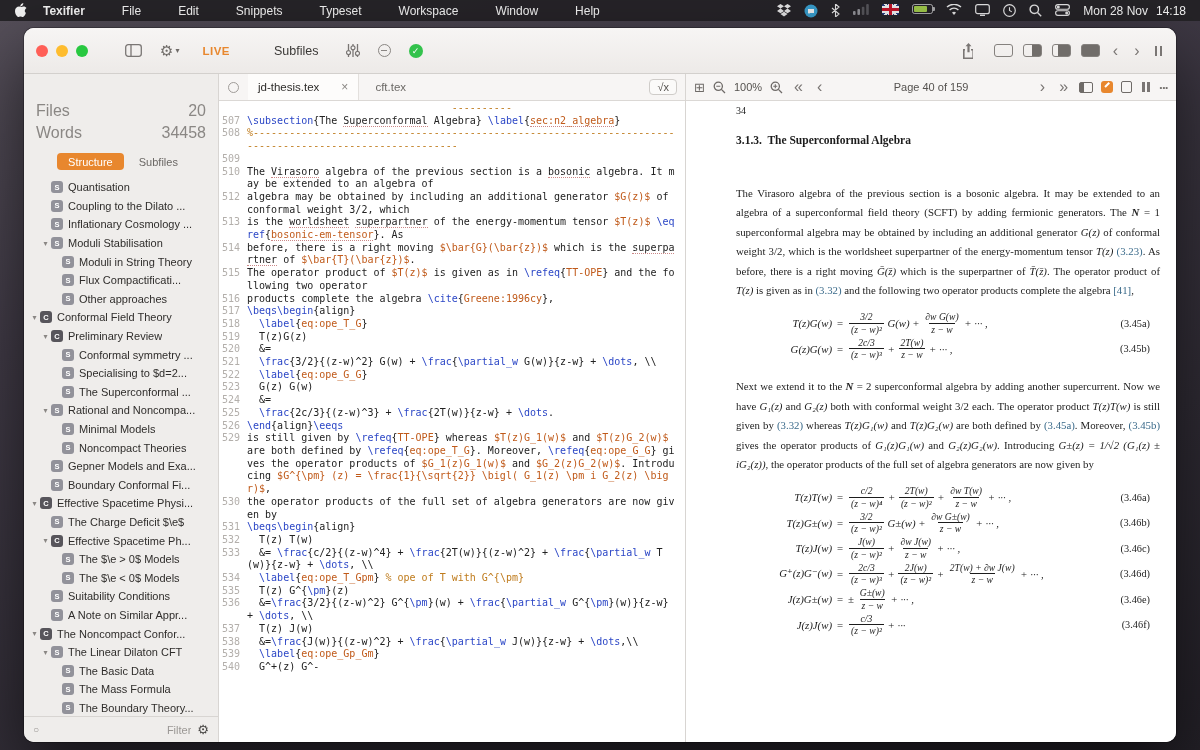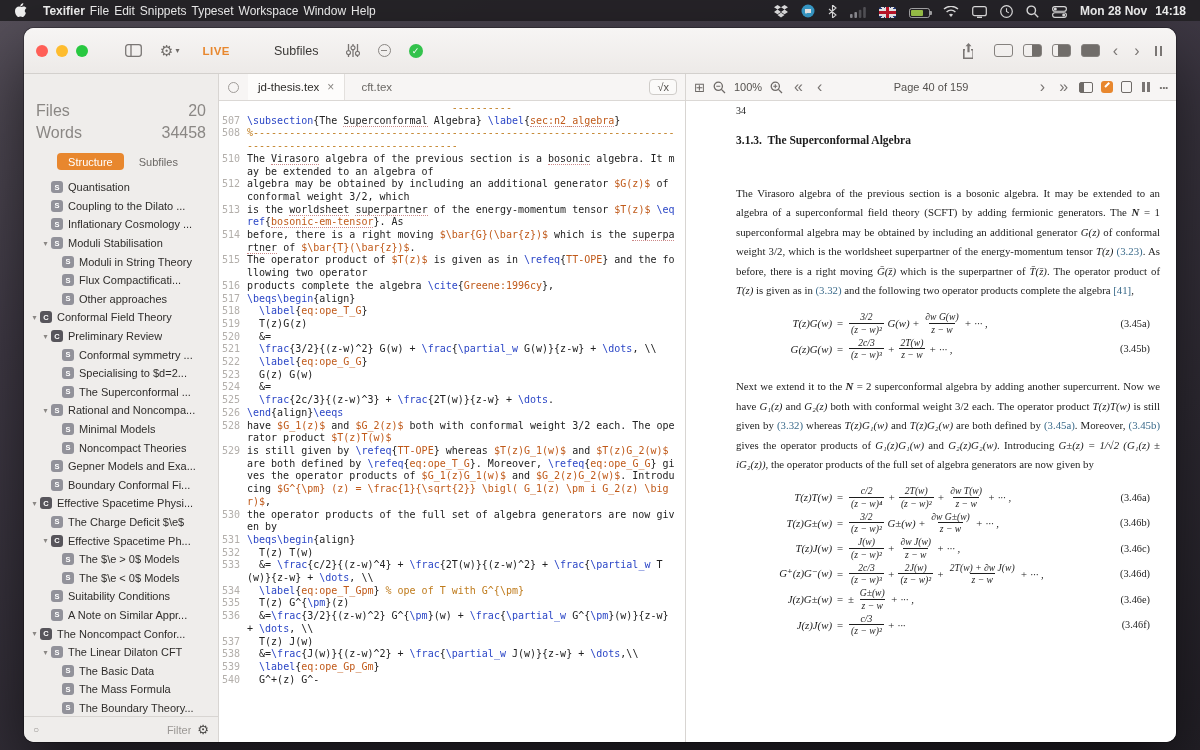--- a/index.html
+++ b/index.html
@@ -3,24 +3,24 @@
 <meta charset="utf-8">
 <style>
   * { margin:0; padding:0; box-sizing:border-box; }
   html,body { width:1200px; height:750px; overflow:hidden; font-family:"Liberation Sans","DejaVu Sans",sans-serif; }
   body { background:linear-gradient(160deg,#56505a 0%,#413b47 30%,#2f2b34 70%,#232027 100%); position:relative; }
 
   
   .menubar { position:absolute; top:0; left:0; right:0; height:21px; background:rgba(36,34,39,.96);
     display:flex; align-items:center; padding:0 14px; color:#f3f3f3; font-size:12px; }
   .menubar .apple { margin-right:16px; display:flex; align-items:center; }
-  .menu-items { display:flex; gap:5px; }
+  .menu-items { display:flex; gap:37px; }
   .menu-item { cursor:default; }
   .menu-item.app-name { font-weight:bold; }
-  .menu-status { margin-left:auto; display:flex; align-items:flex-end; gap:13px;font-weight:bold; }
+  .menu-status { margin-left:auto; display:flex; align-items:flex-start; gap:13px; }
   .st-ic { display:flex; align-items:center; opacity:.92; }
   .flag { width:17px; height:11px; border-radius:2px; background-color:#26408c;
     background-image:
       linear-gradient(to right, transparent 43%, #cf142b 43%, #cf142b 57%, transparent 57%),
       linear-gradient(to bottom, transparent 32%, #cf142b 32%, #cf142b 68%, transparent 68%),
       linear-gradient(to right, transparent 36%, #fff 36%, #fff 64%, transparent 64%),
       linear-gradient(to bottom, transparent 22%, #fff 22%, #fff 78%, transparent 78%),
       linear-gradient(45deg, transparent 45%, #fff 45%, #fff 55%, transparent 55%),
       linear-gradient(135deg, transparent 45%, #fff 45%, #fff 55%, transparent 55%); }
   .battery { width:21px; height:10px; border:1px solid rgba(255,255,255,.65); border-radius:2.5px; position:relative; padding:1px; }
@@ -73,21 +73,21 @@
   .filter-circle { color:#9a9794; font-size:10px; }
   .filterbar input { flex:1; border:none; background:transparent; outline:none; font-size:11px; color:#444;text-align:right; }
   .filterbar input::placeholder { color:#9a9794; }
   .filter-gear { color:#4a4846; font-size:13px; }
 
   
   .editor-col { width:467px; flex-shrink:0; border-left:1px solid #d8d5d2; display:flex; flex-direction:column; background:#fff; }
   .tabbar { height:27px; flex-shrink:0; background:#f7f5f4; border-bottom:1px solid #dbd8d5;
     display:flex; align-items:center; font-size:11.5px; color:#55524f; }
   .ring { width:11px; height:11px; border:1.5px solid #a09c99; border-radius:50%; margin:0 9px; }
-  .ed-tab { display:flex; align-items:center; gap:8px; padding:0 10px; height:100%; border-right:1px solid #e3e0dd;justify-content:flex-end; }
+  .ed-tab { display:flex; align-items:center; gap:22px; padding:0 10px; height:100%; border-right:1px solid #e3e0dd;justify-content:flex-end; }
   .ed-tab.active { background:#fdfcfb; color:#2e2c2a; }
   .ed-tab .x { color:#8a8784; font-size:12px; }
   .ed-tab.second { color:#6b6865; border-right:none; padding:0 16px; }
   .math-btn { margin-left:auto; margin-right:8px; border:1px solid #cfccc9; border-radius:4px;
     padding:1px 7px; font-size:11px; color:#55524f; background:#fbfaf9; }
   .code-area { flex:1; overflow:hidden; padding-top:1px; font-family:"DejaVu Sans Mono",monospace; font-size:10px; }
   .code-row { display:flex; line-height:12.7px; }
   .gutter { width:28px; flex-shrink:0; text-align:right; padding-right:7px; color:#b3afab; user-select:none; }
   .code { flex:1; white-space:pre-wrap; word-break:break-all; color:#222; padding-right:5px; min-height:12.7px; }
   .sg-t { color:#222; }
@@ -469,20 +469,24 @@
           </div>
           <div class="code-row">
             <span class="gutter">507</span>
             <span class="code"><span class="sg-c">\subsection</span><span class="sg-t">{The </span><span class="sg-t sg-u">Superconformal</span><span class="sg-t"> Algebra} </span><span class="sg-c">\label</span><span class="sg-t">{</span><span class="sg-a sg-u">sec:n2_algebra</span><span class="sg-t">}</span></span>
           </div>
           <div class="code-row">
             <span class="gutter">508</span>
             <span class="code"><span class="sg-o">%---------------------------------------------------------------------------------------------------------</span></span>
           </div>
           <div class="code-row">
+            <span class="gutter">509</span>
+            <span class="code"></span>
+          </div>
+          <div class="code-row">
             <span class="gutter">510</span>
             <span class="code"><span class="sg-t">The </span><span class="sg-t sg-u">Virasoro</span><span class="sg-t"> algebra of the previous section is a </span><span class="sg-t sg-u">bosonic</span><span class="sg-t"> algebra. It may be extended to an algebra of</span></span>
           </div>
           <div class="code-row">
             <span class="gutter">512</span>
             <span class="code"><span class="sg-t">algebra may be obtained by including an additional generator </span><span class="sg-m">$G(z)$</span><span class="sg-t"> of conformal weight 3/2, which</span></span>
           </div>
           <div class="code-row">
             <span class="gutter">513</span>
             <span class="code"><span class="sg-t">is the </span><span class="sg-t sg-u">worldsheet</span><span class="sg-t"> </span><span class="sg-t sg-u">superpartner</span><span class="sg-t"> of the energy-momentum tensor </span><span class="sg-m">$T(z)$</span><span class="sg-t"> </span><span class="sg-c">\eqref</span><span class="sg-t">{</span><span class="sg-a sg-u">bosonic-em-tensor</span><span class="sg-t">}. As</span></span>
@@ -531,24 +535,20 @@
             <span class="gutter">524</span>
             <span class="code"><span class="sg-t">  &amp;=</span></span>
           </div>
           <div class="code-row">
             <span class="gutter">525</span>
             <span class="code"><span class="sg-t">  </span><span class="sg-c">\frac</span><span class="sg-t">{2c/3}{(z-w)^3} + </span><span class="sg-c">\frac</span><span class="sg-t">{2T(w)}{z-w} + </span><span class="sg-c">\dots</span><span class="sg-t">.</span></span>
           </div>
           <div class="code-row">
             <span class="gutter">526</span>
             <span class="code"><span class="sg-c">\end</span><span class="sg-t">{align}</span><span class="sg-c">\eeqs</span></span>
-          </div>
-          <div class="code-row">
-            <span class="gutter">528</span>
-            <span class="code"><span class="sg-t">have </span><span class="sg-m">$G_1(z)$</span><span class="sg-t"> and </span><span class="sg-m">$G_2(z)$</span><span class="sg-t"> both with conformal weight 3/2 each. The operator product </span><span class="sg-m">$T(z)T(w)$</span></span>
           </div>
           <div class="code-row">
             <span class="gutter">529</span>
             <span class="code"><span class="sg-t">is still given by </span><span class="sg-c">\refeq</span><span class="sg-t">{</span><span class="sg-a">TT-OPE</span><span class="sg-t">} whereas </span><span class="sg-m">$T(z)G_1(w)$</span><span class="sg-t"> and </span><span class="sg-m">$T(z)G_2(w)$</span><span class="sg-t"> are both defined by </span><span class="sg-c">\refeq</span><span class="sg-t">{</span><span class="sg-a">eq:ope_T_G</span><span class="sg-t">}. Moreover, </span><span class="sg-c">\refeq</span><span class="sg-t">{</span><span class="sg-a">eq:ope_G_G</span><span class="sg-t">} gives the operator products of </span><span class="sg-m">$G_1(z)G_1(w)$</span><span class="sg-t"> and </span><span class="sg-m">$G_2(z)G_2(w)$</span><span class="sg-t">. Introducing </span><span class="sg-m">$G^{\pm} (z) = \frac{1}{\sqrt{2}} \bigl( G_1(z) \pm i G_2(z) \bigr)$</span><span class="sg-t">,</span></span>
           </div>
           <div class="code-row">
             <span class="gutter">530</span>
             <span class="code"><span class="sg-t">the operator products of the full set of algebra generators are now given by</span></span>
           </div>
           <div class="code-row">

